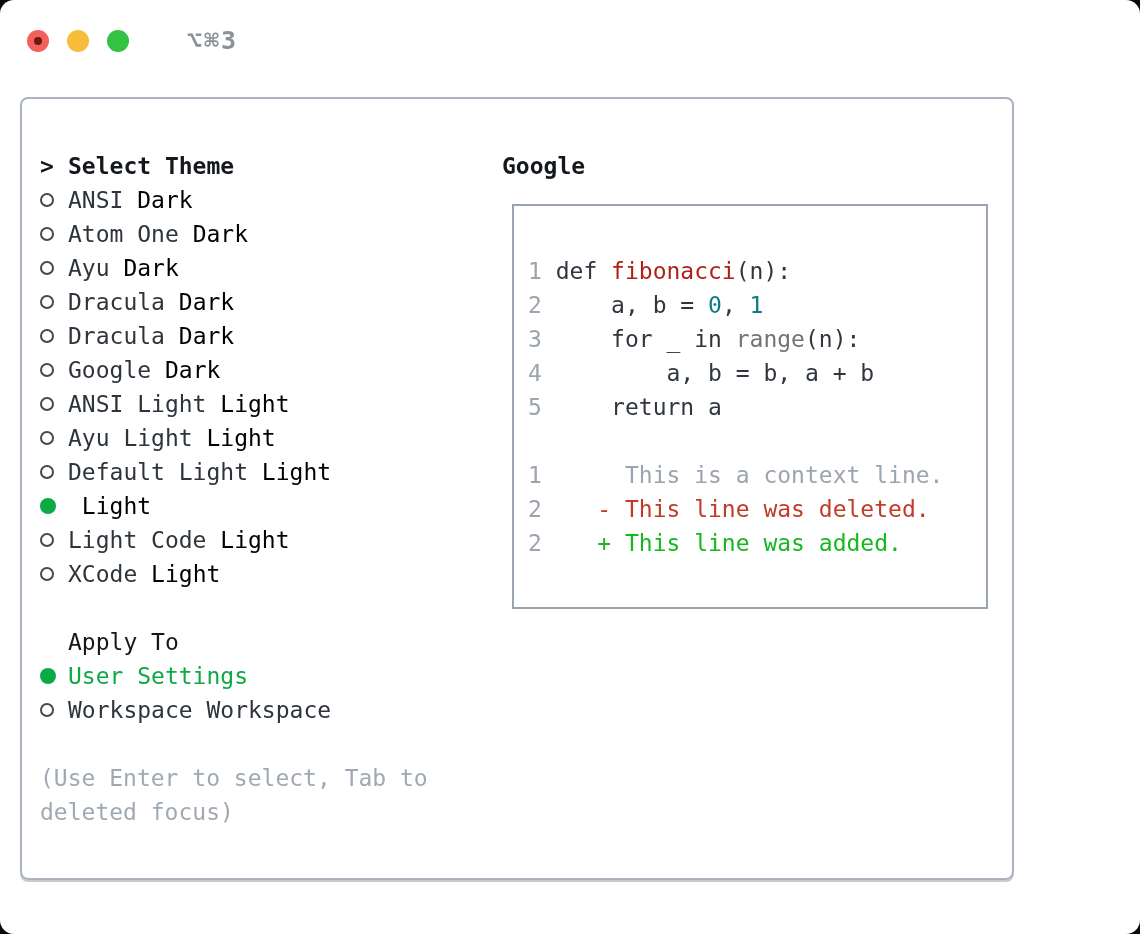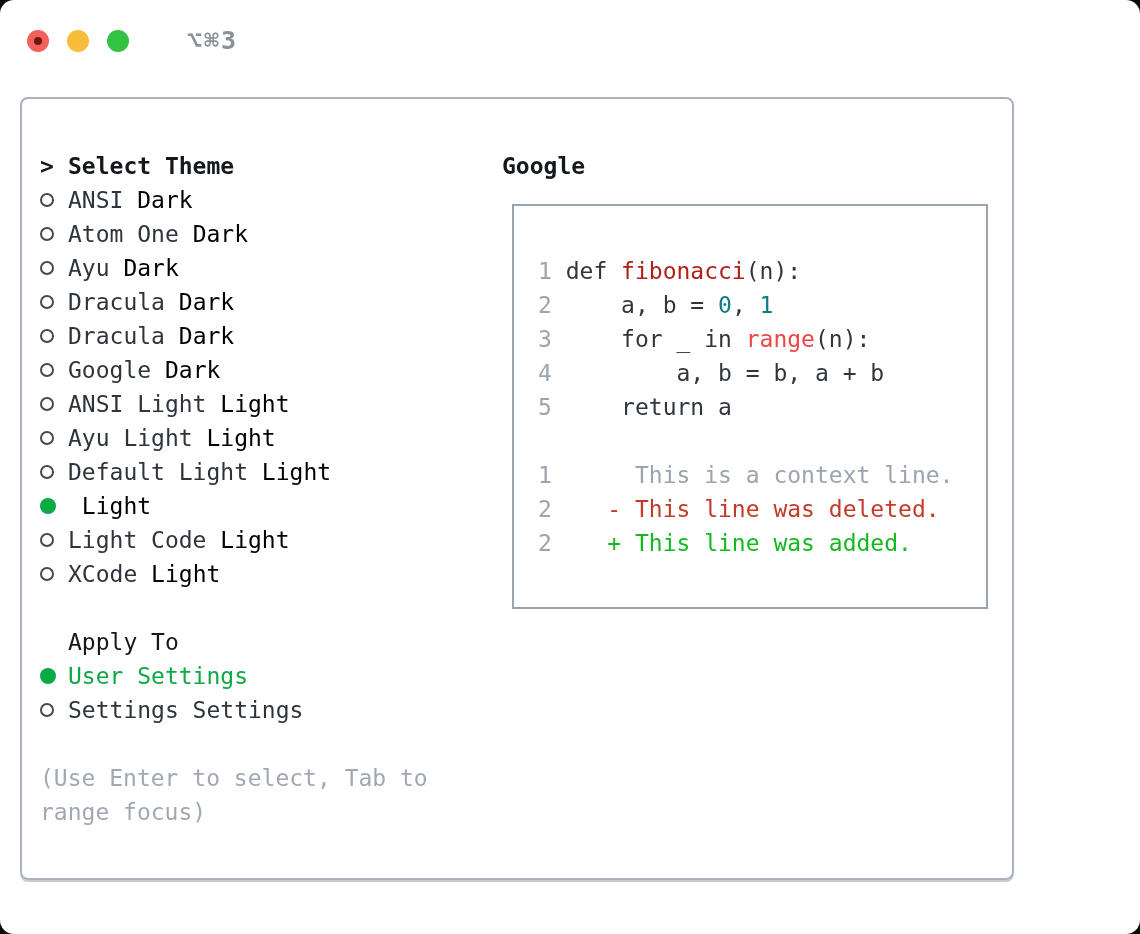--- a/index.html
+++ b/index.html
@@ -28,27 +28,27 @@
   .label{color:#2e343b;}
   .label.sel{color:#0ca944;}
   .variant{color:#000000;}
   .hdr{font-weight:bold;color:#14181d;text-align:center;}
   .subhdr{color:#14181d;}
   .hint{color:#a0a9b3;}
 
   
   .preview-title{position:absolute;left:480px;top:50px;height:34px;display:flex;align-items:center;font-size:23px;font-weight:bold;color:#14181d;}
   .preview-box{position:absolute;left:490px;top:105px;width:472px;height:401px;border:2px solid #9aa5b1;background:#fff;}
-  .code{padding:48px 0 0 24px;font-size:23px;line-height:34px;white-space:pre;}
+  .code{padding:48px 0 0 14px;font-size:23px;line-height:34px;white-space:pre;}
   .codeline{height:34px;}
   .ln{color:#9ba4af;}
   .tok-p{color:#30363d;}
   .tok-fn{color:#b02017;}
   .tok-num{color:#0b7c85;}
-  .tok-bi{color:#ef4444;}
+  .tok-bi{color:#737373;}
   .diff-ctx{color:#9ba4af;text-align:center;}
   .diff-del{color:#c33a28;}
   .diff-add{color:#14b81f;}
 </style>
 </head>
 <body>
 
 <div class="window">
 
   <div class="titlebar">
@@ -85,27 +85,27 @@
 
       <div class="row"></div>
 
       <div class="row">
         <span class="marker"></span>
         <span class="subhdr">Apply To</span>
       </div>
 
       <div>
           <div class="row"><span class="marker"><span class="radio on"></span></span><span class="label sel">User Settings</span></div>
-          <div class="row"><span class="marker"><span class="radio"></span></span><span class="label">Settings Settings</span></div>
+          <div class="row"><span class="marker"><span class="radio"></span></span><span class="label">Workspace Workspace</span></div>
         </div>
 
       <div class="row"></div>
 
       <div class="row hint">(Use Enter to select, Tab to</div>
-      <div class="row hint">range focus)</div>
+      <div class="row hint">deleted focus)</div>
     </div>
 
     <div class="preview-title">Google</div>
 
     <div class="preview-box">
       <div class="code"><div class="codeline"><span class="ln">1 </span><span class="tok-p">def </span><span class="tok-fn">fibonacci</span><span class="tok-p">(n):</span></div><div class="codeline"><span class="ln">2 </span><span class="tok-p">    a, b = </span><span class="tok-num">0</span><span class="tok-p">, </span><span class="tok-num">1</span></div><div class="codeline"><span class="ln">3 </span><span class="tok-p">    for _ in </span><span class="tok-bi">range</span><span class="tok-p">(n):</span></div><div class="codeline"><span class="ln">4 </span><span class="tok-p">        a, b = b, a + b</span></div><div class="codeline"><span class="ln">5 </span><span class="tok-p">    return a</span></div><div class="codeline"></div><div class="codeline"><span class="ln">1 </span><span class="diff-ctx">     This is a context line.</span></div><div class="codeline"><span class="ln">2 </span><span class="diff-del">   - This line was deleted.</span></div><div class="codeline"><span class="ln">2 </span><span class="diff-add">   + This line was added.</span></div></div>
     </div>
 
   </div>
 </div>

